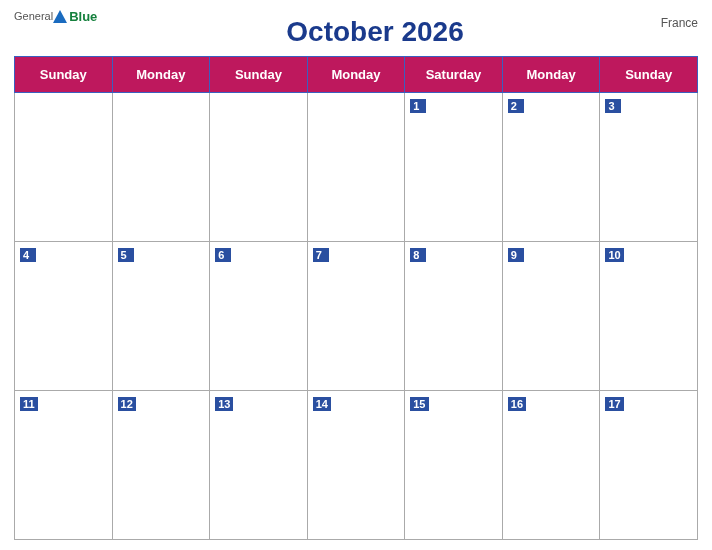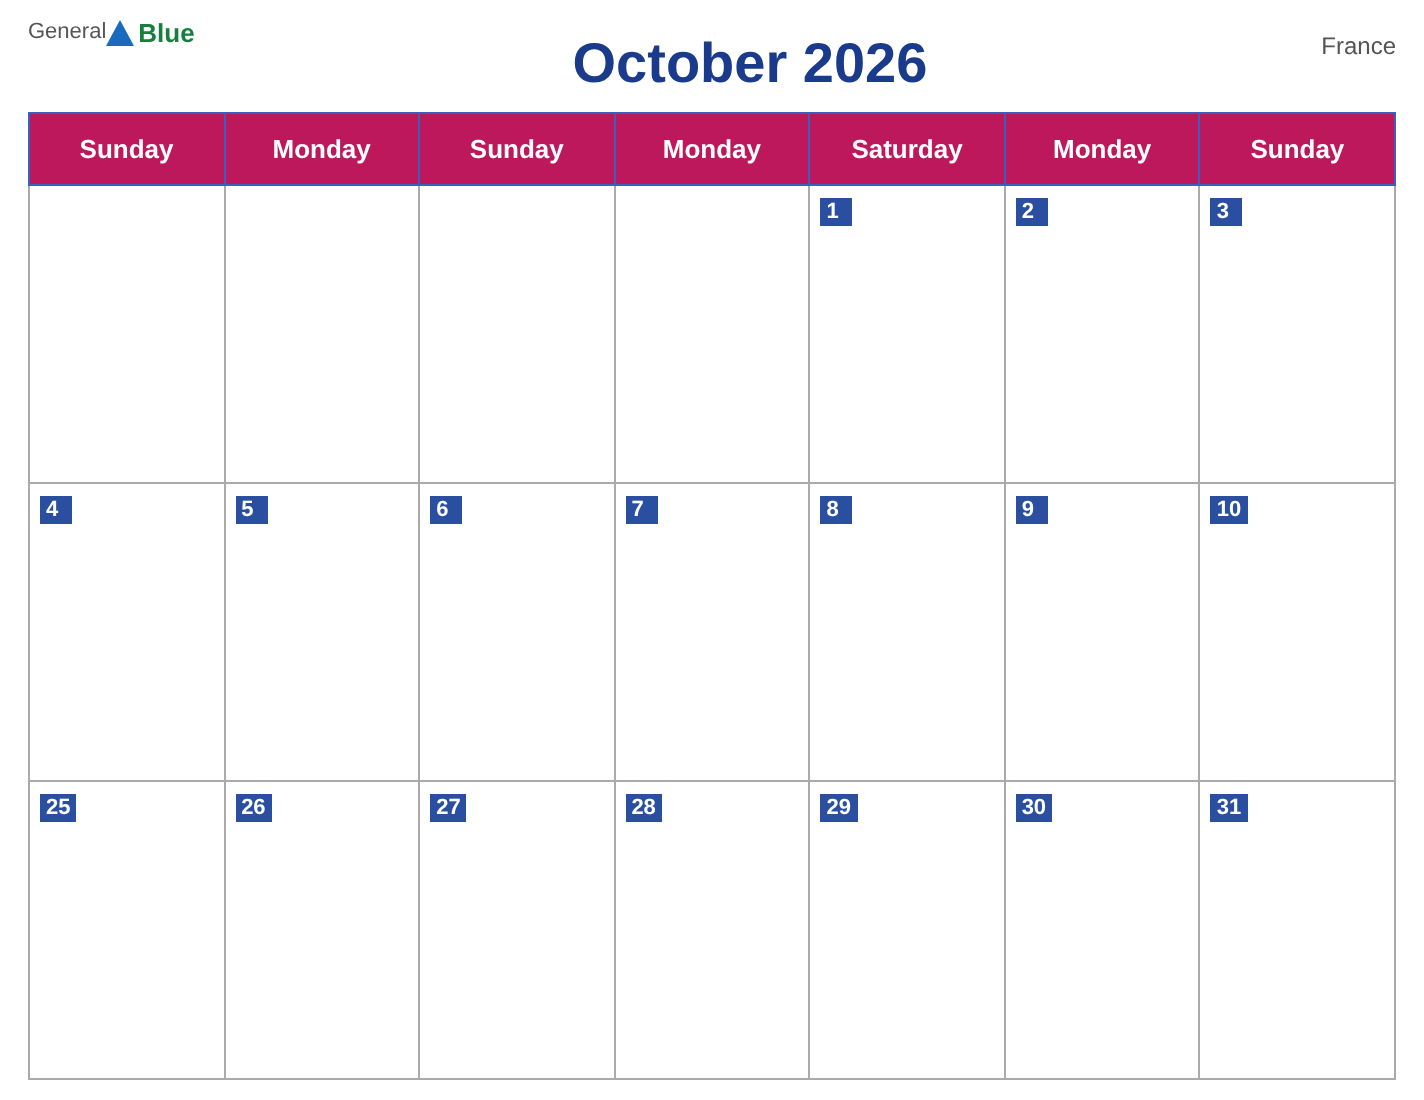--- a/index.html
+++ b/index.html
@@ -151,22 +151,22 @@
       <tr>
         <td><span class="day-number">4</span></td>
         <td><span class="day-number">5</span></td>
         <td><span class="day-number">6</span></td>
         <td><span class="day-number">7</span></td>
         <td><span class="day-number">8</span></td>
         <td><span class="day-number">9</span></td>
         <td><span class="day-number">10</span></td>
       </tr>
       <tr>
-        <td><span class="day-number">25</span></td>
-        <td><span class="day-number">26</span></td>
-        <td><span class="day-number">27</span></td>
-        <td><span class="day-number">28</span></td>
-        <td><span class="day-number">29</span></td>
-        <td><span class="day-number">30</span></td>
-        <td><span class="day-number">31</span></td>
+        <td><span class="day-number">11</span></td>
+        <td><span class="day-number">12</span></td>
+        <td><span class="day-number">13</span></td>
+        <td><span class="day-number">14</span></td>
+        <td><span class="day-number">15</span></td>
+        <td><span class="day-number">16</span></td>
+        <td><span class="day-number">17</span></td>
       </tr>
     </tbody>
 </table>
 
 </body></html>

